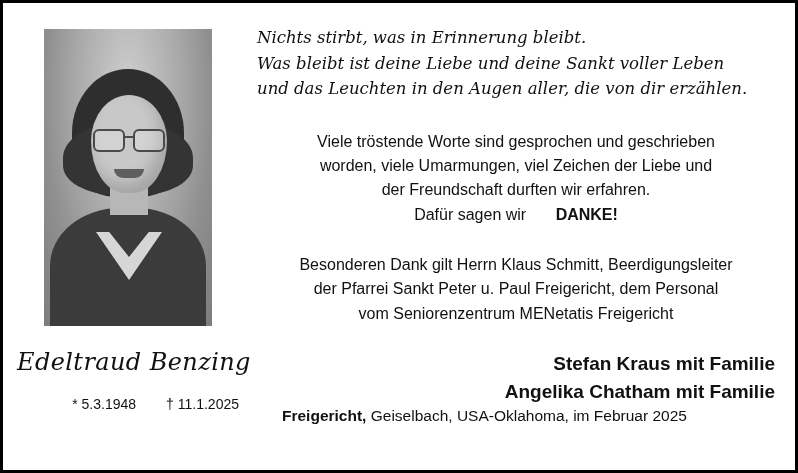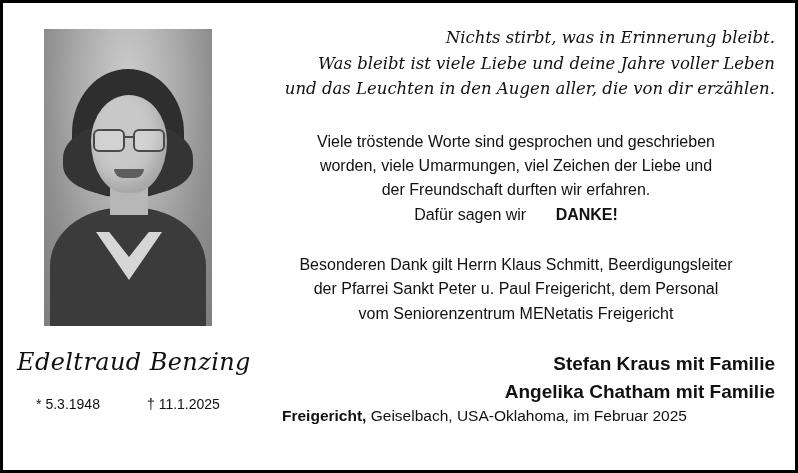--- a/index.html
+++ b/index.html
@@ -152,38 +152,37 @@
     letter-spacing: 0.4px;
     color: #111111;
     white-space: nowrap;
   }
   .dates {
     margin-top: 20px;
     font-size: 14px;
     font-family: "Liberation Sans", sans-serif;
     color: #111111;
     display: flex;
-    justify-content: center;
-    gap: 47px;
+    justify-content: flex-end;
+    gap: 30px;
   }
   .dates span { white-space: nowrap; }
   
   .right-col {
     flex: 1 1 auto;
     padding-left: 18px;
     padding-right: 6px;
     display: flex;
     flex-direction: column;
   }
   .verse {
     font-family: "DejaVu Serif", serif;
     font-style: italic;
     font-size: 16.5px;
     line-height: 1.55;
-    text-align: right;
     color: #111111;
     margin-top: 10px;
   }
   .verse div { white-space: nowrap; }
   .para {
     font-size: 16px;
     line-height: 1.52;
     color: #111111;
   }
   .para.first { margin-top: 28px; text-align: center; }
@@ -232,21 +231,21 @@
         <span>* 5.3.1948</span>
         <span>† 11.1.2025</span>
       </div>
     </div>
   </div>
 
   <div class="right-col">
 
     <div class="verse">
       <div>Nichts stirbt, was in Erinnerung bleibt.</div>
-      <div>Was bleibt ist viele Liebe und deine Jahre voller Leben</div>
+      <div>Was bleibt ist deine Liebe und deine Sankt voller Leben</div>
       <div>und das Leuchten in den Augen aller, die von dir erzählen.</div>
     </div>
 
     <div class="para first">
       <div>Viele tröstende Worte sind gesprochen und geschrieben</div>
       <div>worden, viele Umarmungen, viel Zeichen der Liebe und</div>
       <div>der Freundschaft durften wir erfahren.</div>
       <div><span>Dafür sagen wir </span><span class="bold">DANKE!</span></div>
     </div>
 

